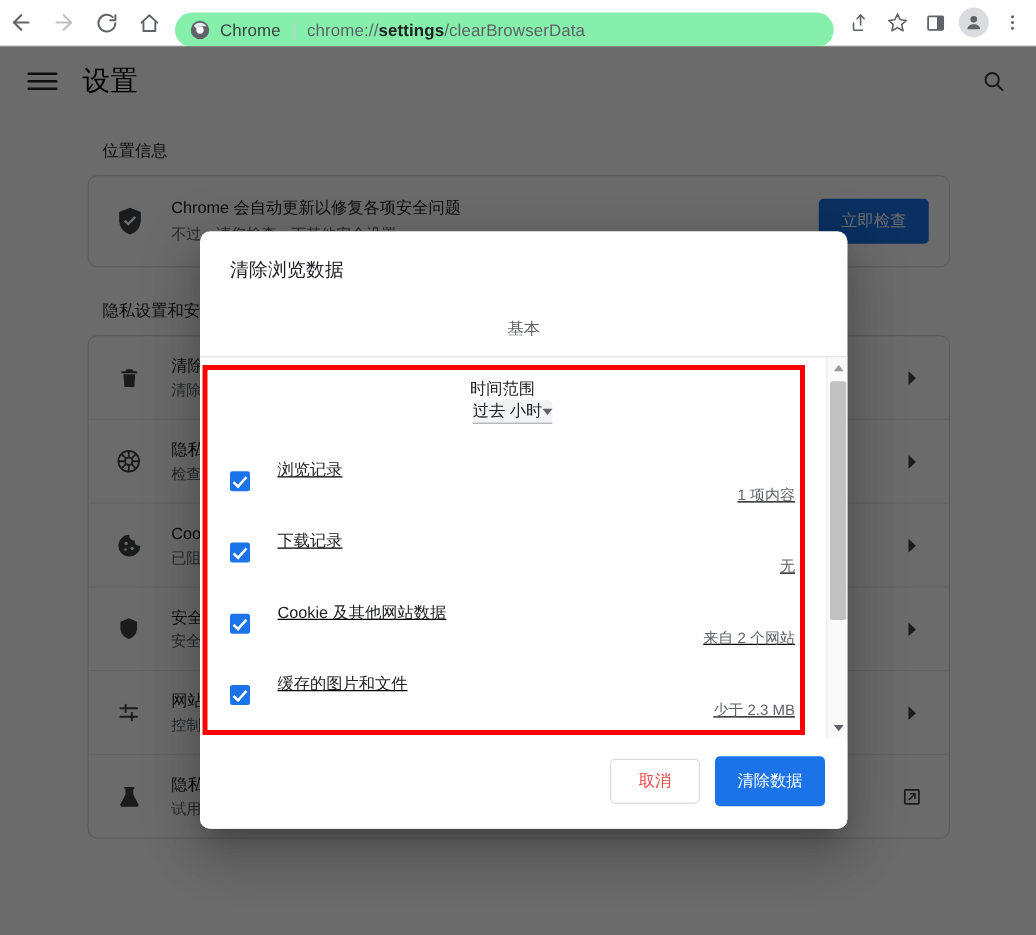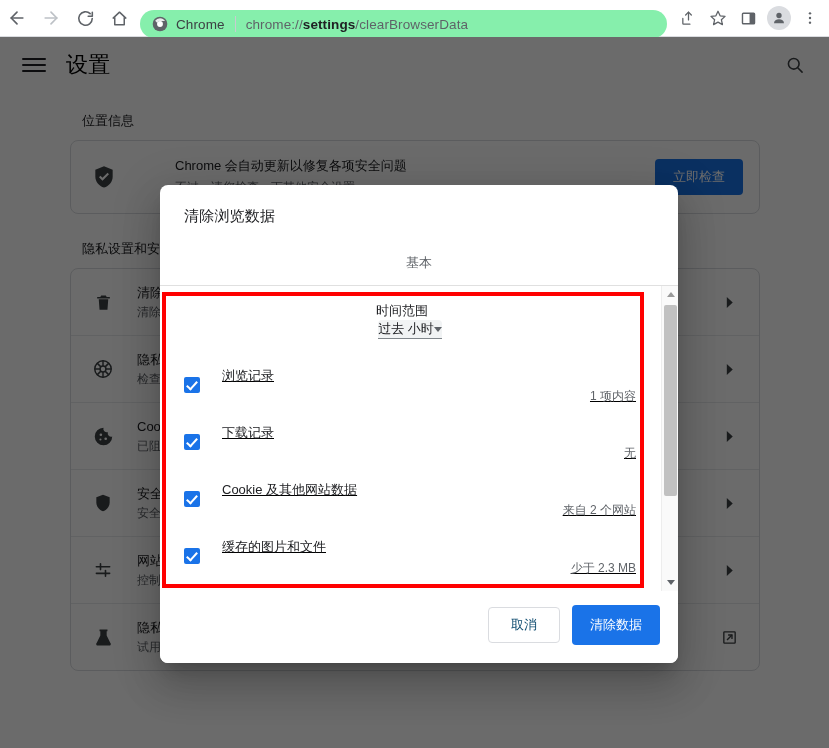--- a/index.html
+++ b/index.html
@@ -79,21 +79,21 @@
   .section-head{
     font-size:13px;color:#202124;font-weight:400;margin:0 0 10px 12px;
   }
   .card{
     background:#fff;border:1px solid #dadce0;border-radius:8px;overflow:hidden;
   }
   .safety-row{
     display:flex;align-items:center;padding:16px 16px 16px 20px;min-height:40px;
   }
   .safety-icon{width:26px;height:26px;color:#3c4043;flex:none;margin-right:20px;}
-  .safety-text{flex:1;font-size:13px;color:#202124;line-height:1.45;margin-left:38px;}
+  .safety-text{flex:1;font-size:13px;color:#202124;line-height:1.45;}
   .safety-text .sub{color:#5f6368;font-size:12px;margin-top:3px;}
   .check-btn{
     background:#1a73e8;color:#fff;border:none;border-radius:4px;
     font-size:13px;padding:9px 18px;font-family:inherit;cursor:pointer;flex:none;
   }
   .gap{height:26px;}
 
   .list-row{
     display:flex;align-items:center;padding:13px 20px 13px 20px;
     border-top:1px solid #e8eaed;min-height:40px;
@@ -189,21 +189,21 @@
   }
   .sb-thumb{
     position:absolute;left:2px;top:19px;width:13px;height:191px;background:#c1c1c1;
     border-radius:2px;
   }
   .dlg-footer{
     display:flex;justify-content:flex-end;align-items:center;gap:12px;
     padding:14px 18px 18px 18px;background:#fff;
   }
   .btn-cancel{
-    background:#fff;border:1px solid #dadce0;border-radius:4px;color:#0c4a6e;
+    background:#fff;border:1px solid #dadce0;border-radius:4px;color:#ef4444;
     font-size:13px;padding:8px 22px;font-family:inherit;cursor:pointer;
   }
   .btn-clear{
     background:#1a73e8;border:none;border-radius:4px;color:#fff;
     font-size:13px;padding:11px 18px;font-family:inherit;cursor:pointer;
   }
 
   
   .red-box{
     position:absolute;left:162px;top:292px;width:482px;height:296px;

